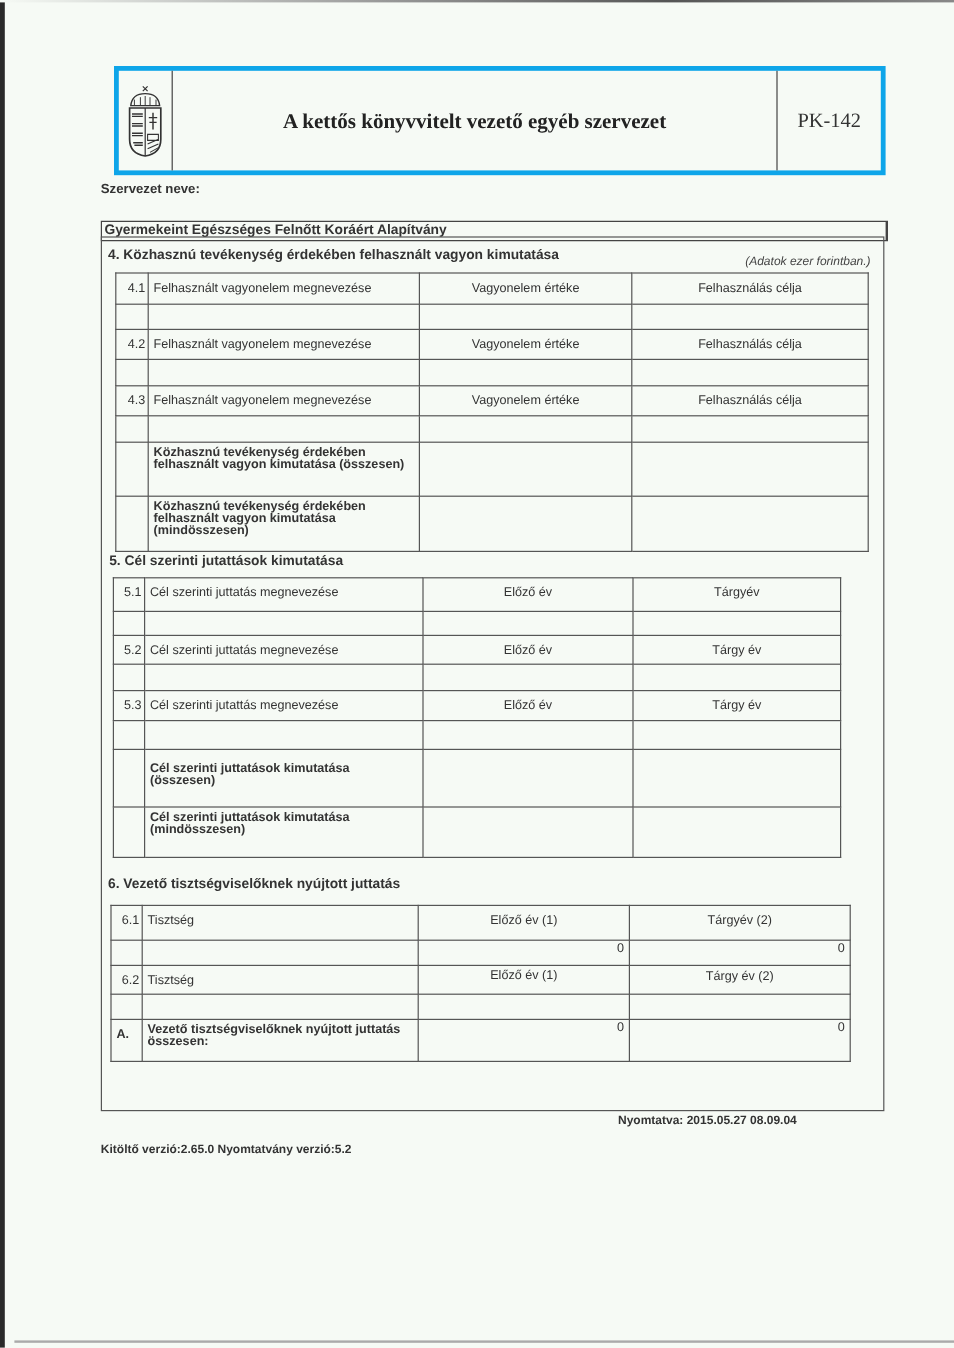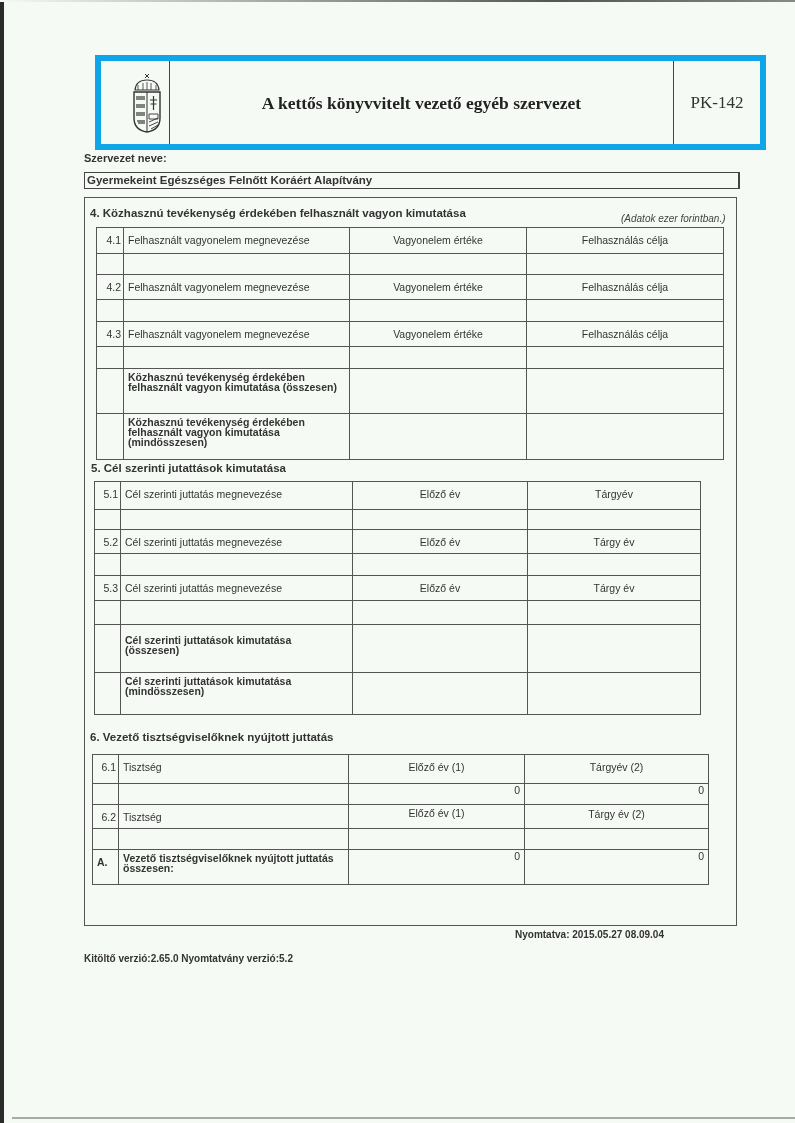--- a/index.html
+++ b/index.html
@@ -7,27 +7,27 @@
     width: 795px; height: 1123px; position: relative; overflow: hidden;
     background: #f6faf5;
     font-family: "Liberation Sans", sans-serif;
     color: #222;
   }
   .scan-edge-left { position: absolute; left: 0; top: 0; width: 4px; height: 1123px; background: #2a2a2a; }
   .scan-edge-top { position: absolute; left: 0; top: 0; width: 795px; height: 2px; background: linear-gradient(90deg,#f6faf5 0%,#999 40%,#555 70%,#888 100%); }
   .scan-edge-bottom { position: absolute; left: 12px; top: 1117px; width: 783px; height: 2px; background: #aaa; }
 
   
-  .header { position: absolute; left: 95px; top: 55px; width: 635px; height: 83px; border: 6px solid #0ea5e9; display: flex; padding-left: 24px; }
+  .header { position: absolute; left: 95px; top: 55px; width: 635px; height: 83px; border: 4px solid #0ea5e9; display: flex; }
   .crest { width: 44px; border-right: 1px solid #444; display: flex; align-items: center; justify-content: center; }
   .title-cell { flex: 1; border-right: 1px solid #444; display: flex; flex-direction: column; align-items: center; justify-content: center; font-family: "Liberation Serif", serif; font-weight: bold; font-size: 17.5px; line-height: 18px; color: #222; }
   .code-cell { width: 86px; display: flex; align-items: center; justify-content: center; font-family: "Liberation Serif", serif; font-size: 17px; color: #333; }
 
   .org-label { position: absolute; left: 84px; top: 152px; font-size: 11px; font-weight: bold; color: #333; }
-  .org-box { position: absolute; left: 84px; top: 172px; width: 651px; height: 15px; border: 1px solid #444; border-right-width: 2px; font-size: 11.5px; font-weight: bold; line-height: 15px; padding-left: 2px; color: #333; }
+  .org-box { position: absolute; left: 84px; top: 184px; width: 651px; height: 15px; border: 1px solid #444; border-right-width: 2px; font-size: 11.5px; font-weight: bold; line-height: 15px; padding-left: 2px; color: #333; }
 
   .main-frame { position: absolute; left: 84px; top: 197px; width: 651px; height: 727px; border: 1px solid #555; }
 
   .sec-title { position: absolute; font-size: 11.5px; font-weight: bold; color: #333; white-space: nowrap; }
   .note { position: absolute; font-size: 10px; font-style: italic; color: #444; }
 
   table.grid { position: absolute; border-collapse: collapse; table-layout: fixed; }
   table.grid td { border: 1px solid #555; font-size: 10.5px; color: #333; padding: 0 4px; vertical-align: top; overflow: hidden; }
   td.center { text-align: center; padding-top: 6px !important; }
   td.label { padding-top: 6px !important; }

